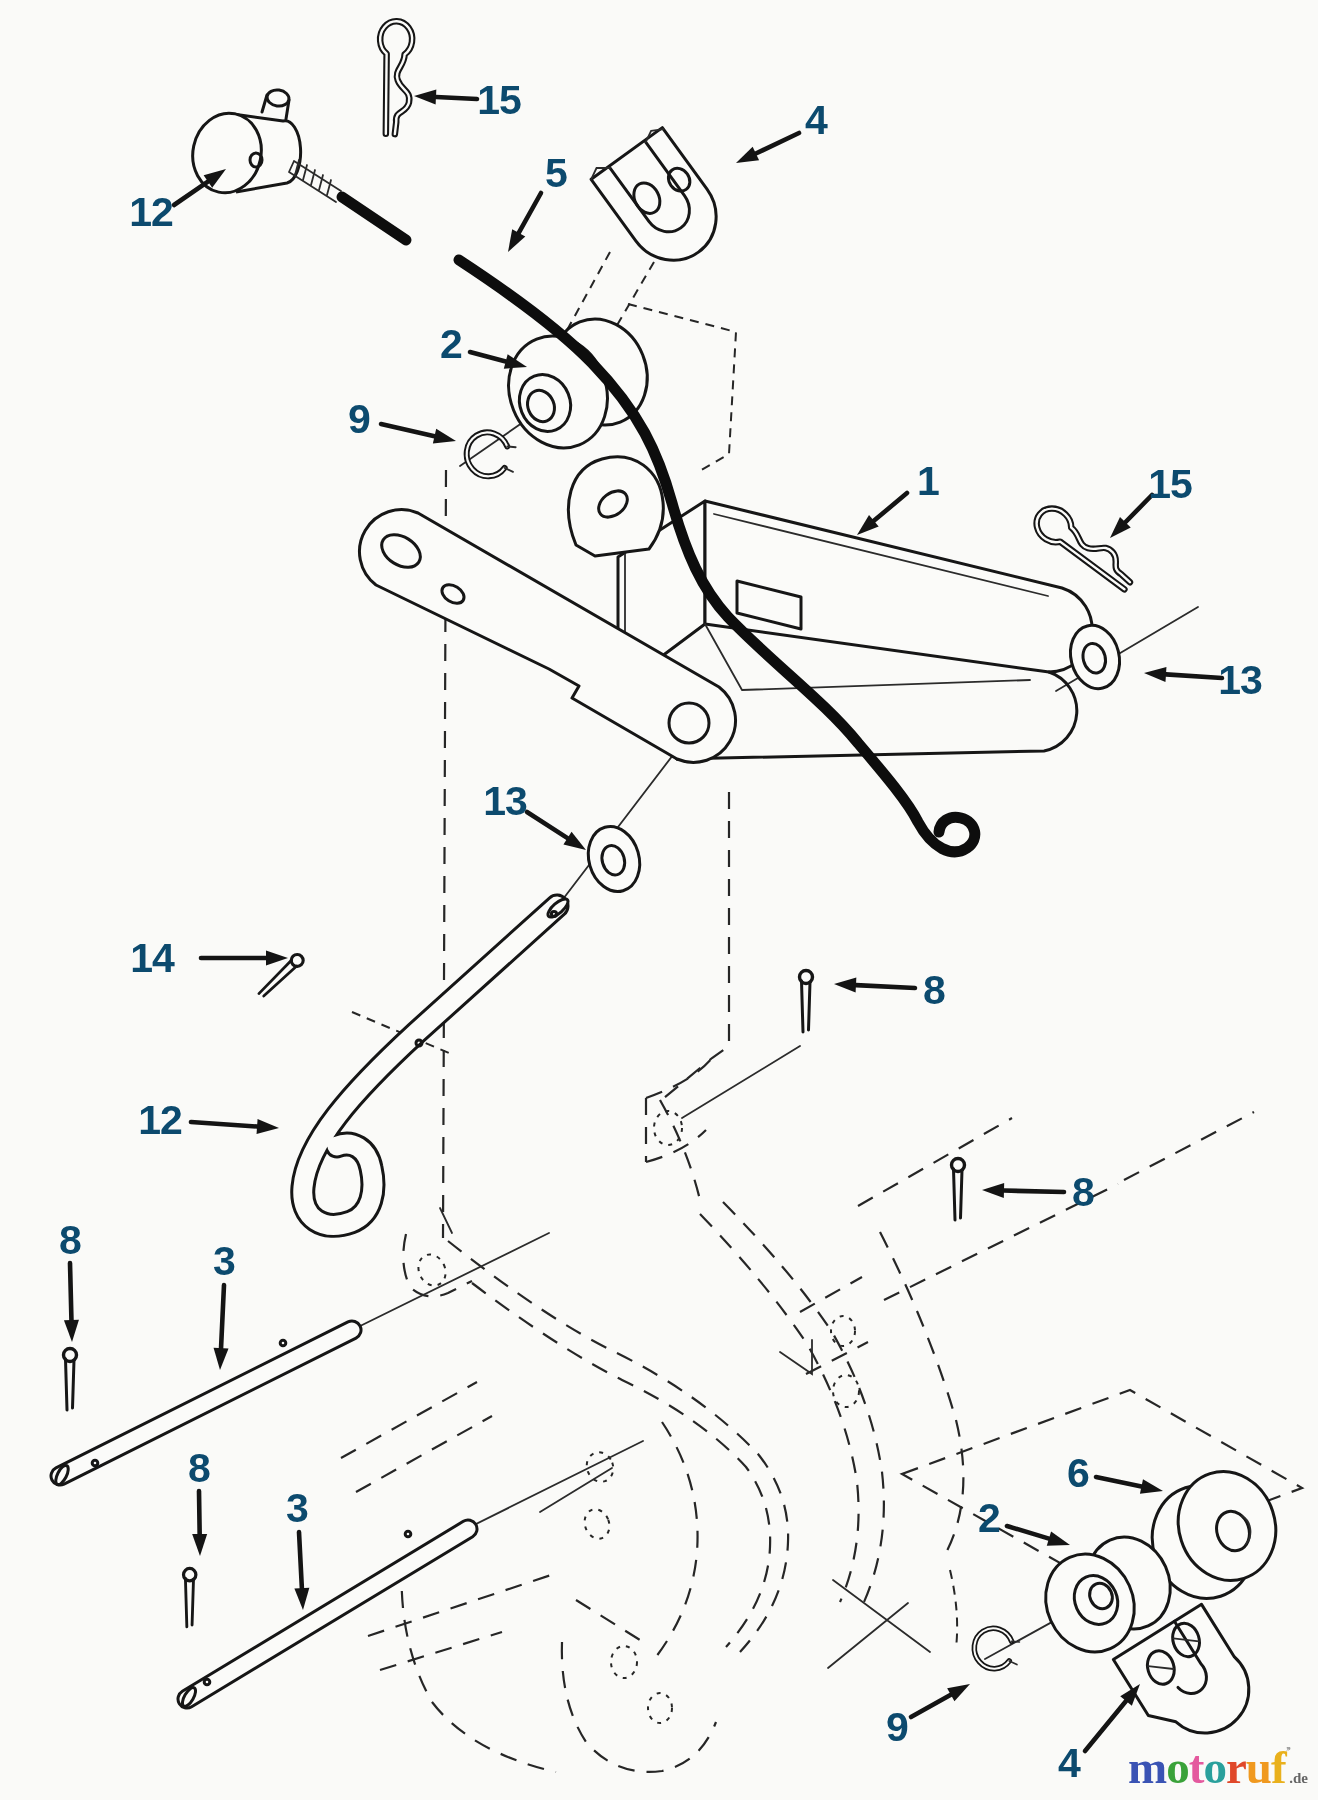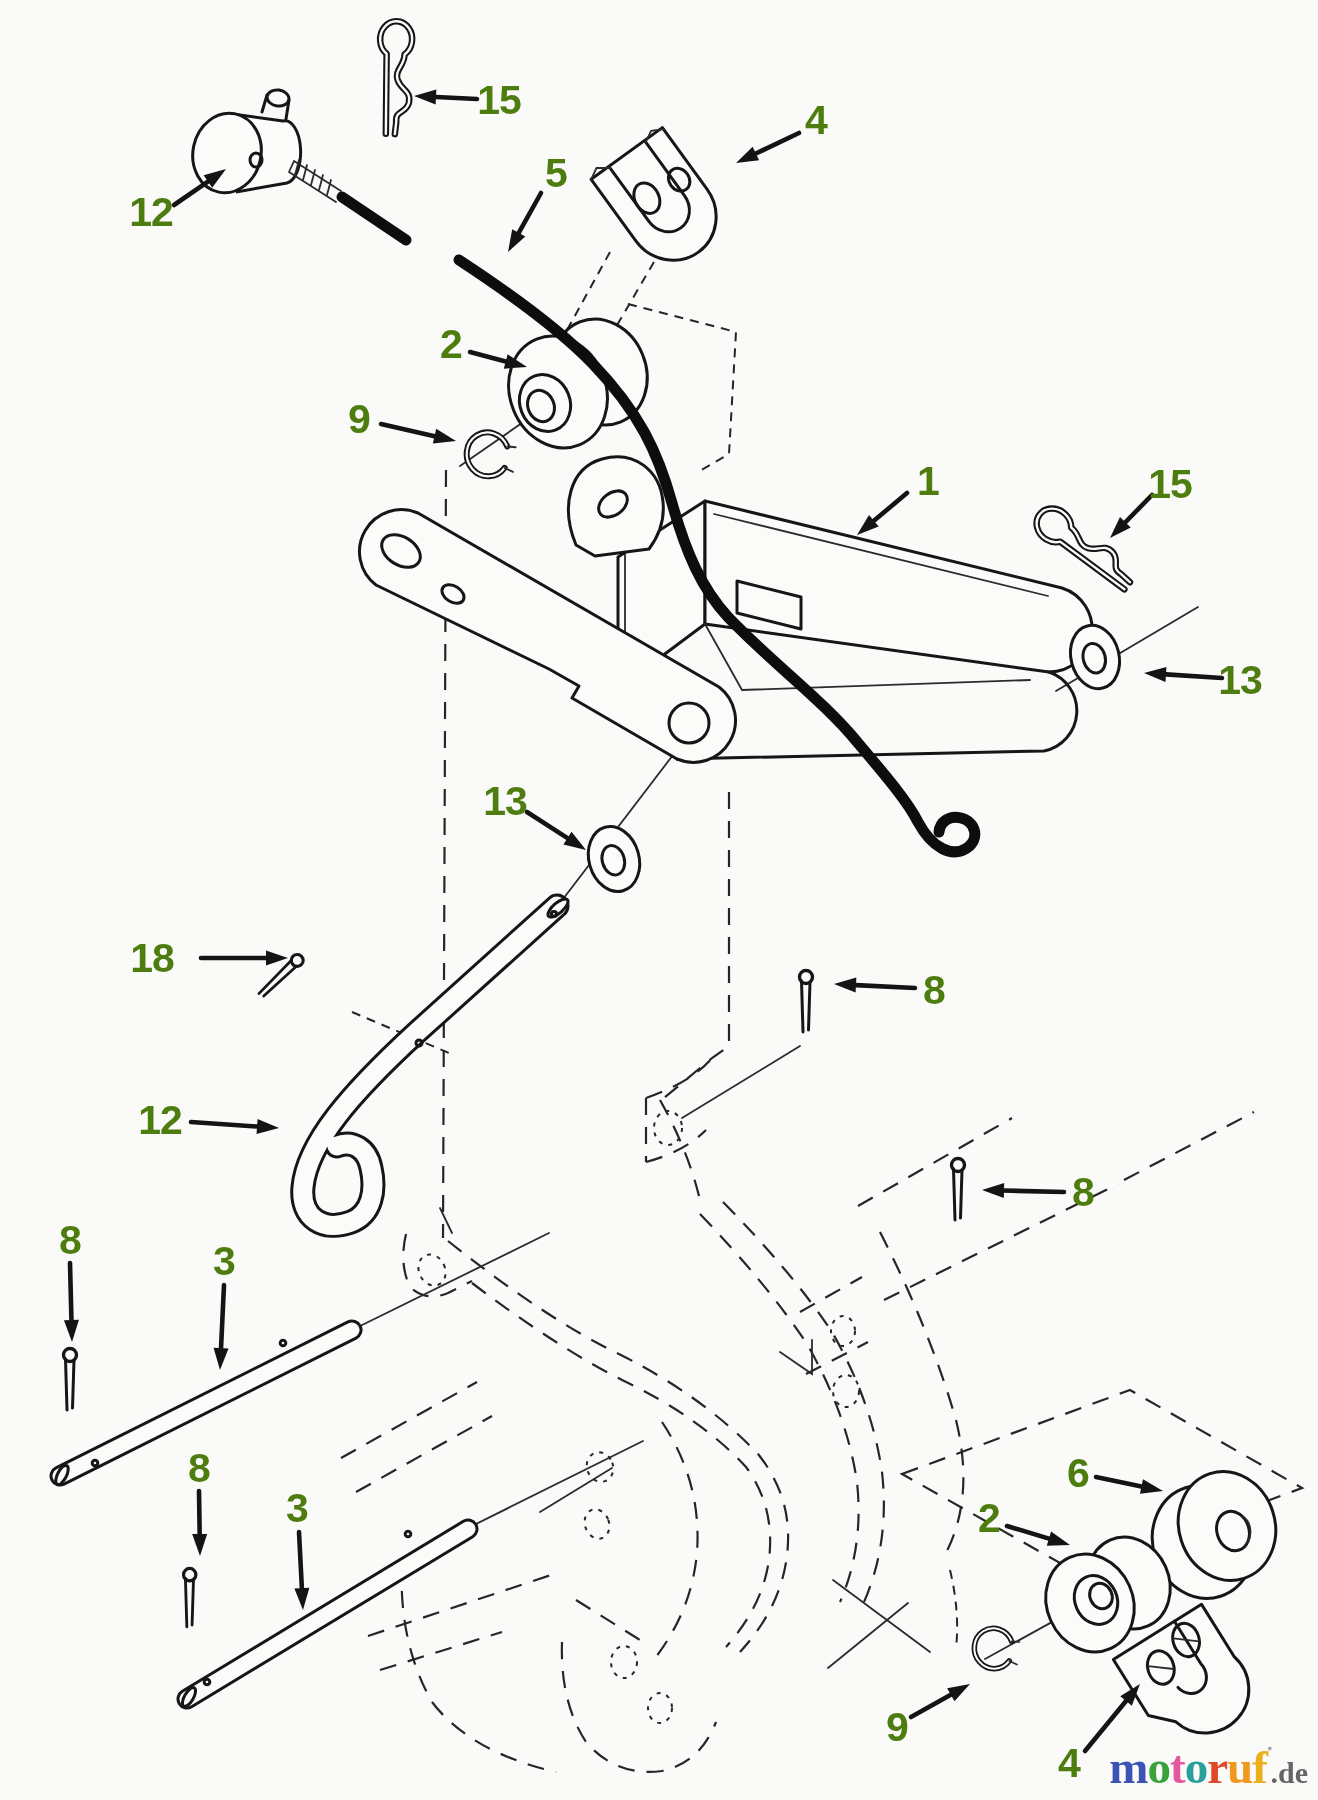--- a/index.html
+++ b/index.html
@@ -14,27 +14,27 @@
   .dashf{fill:none;stroke:#262626;stroke-width:2;stroke-dasharray:9 7;}
   .dot{fill:none;stroke:#262626;stroke-width:2;stroke-dasharray:4 6;}
   .case{fill:none;stroke:#161616;stroke-linecap:round;stroke-linejoin:round;}
   .core{fill:none;stroke:#fbfbf9;stroke-linecap:round;stroke-linejoin:round;}
   .cable{fill:none;stroke:#0d0d0d;stroke-width:11;stroke-linecap:round;}
   .callout-shaft{stroke:#141414;stroke-width:4.6;stroke-linecap:round;}
   .callout-head{fill:#141414;stroke:none;}
   
   .labels{position:absolute;left:0;top:0;width:100%;height:100%;pointer-events:none;}
   .callout{position:absolute;transform:translate(-50%,-50%);
-           font:700 41px/1 "Liberation Sans",sans-serif;color:#4d7c0f;letter-spacing:-1px;}
+           font:700 41px/1 "Liberation Sans",sans-serif;color:#0c4a6e;letter-spacing:-1px;}
   
   .watermark{position:absolute;right:10px;bottom:6px;white-space:nowrap;
              font-family:"Liberation Serif",serif;font-weight:700;}
   .wm-word span{font-size:47px;letter-spacing:-1px;}
   .wm-mark{font-size:13px;color:#999;vertical-align:28px;letter-spacing:-2px;}
-  .wm-suffix{font-size:30px;}
+  .wm-suffix{font-size:15px;}
 </style>
 </head>
 <body>
 
 <div class="stage">
 
 <svg id="diagram" width="1318" height="1800" viewBox="0 0 1318 1800" xmlns="http://www.w3.org/2000/svg">
 
   <g>
     <path class="dash" d="M 446,470 L 443,1238"></path>
@@ -269,21 +269,21 @@
       <div class="callout" style="left: 499px; top: 100px;">15</div>
       <div class="callout" style="left: 151px; top: 212px;">12</div>
       <div class="callout" style="left: 556px; top: 173px;">5</div>
       <div class="callout" style="left: 816px; top: 120px;">4</div>
       <div class="callout" style="left: 451px; top: 344px;">2</div>
       <div class="callout" style="left: 359px; top: 419px;">9</div>
       <div class="callout" style="left: 928px; top: 481px;">1</div>
       <div class="callout" style="left: 1170px; top: 484px;">15</div>
       <div class="callout" style="left: 1240px; top: 680px;">13</div>
       <div class="callout" style="left: 505px; top: 801px;">13</div>
-      <div class="callout" style="left: 152px; top: 958px;">18</div>
+      <div class="callout" style="left: 152px; top: 958px;">14</div>
       <div class="callout" style="left: 934px; top: 990px;">8</div>
       <div class="callout" style="left: 160px; top: 1120px;">12</div>
       <div class="callout" style="left: 1083px; top: 1192px;">8</div>
       <div class="callout" style="left: 70px; top: 1240px;">8</div>
       <div class="callout" style="left: 224px; top: 1261px;">3</div>
       <div class="callout" style="left: 199px; top: 1468px;">8</div>
       <div class="callout" style="left: 297px; top: 1508px;">3</div>
       <div class="callout" style="left: 1078px; top: 1473px;">6</div>
       <div class="callout" style="left: 989px; top: 1518px;">2</div>
       <div class="callout" style="left: 897px; top: 1727px;">9</div>

